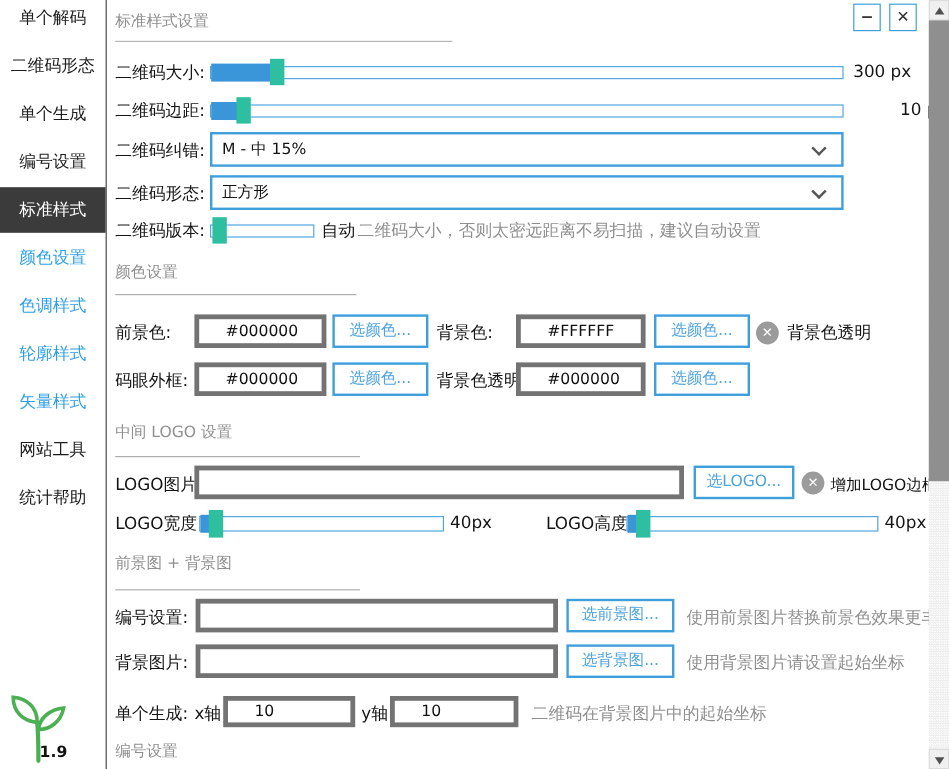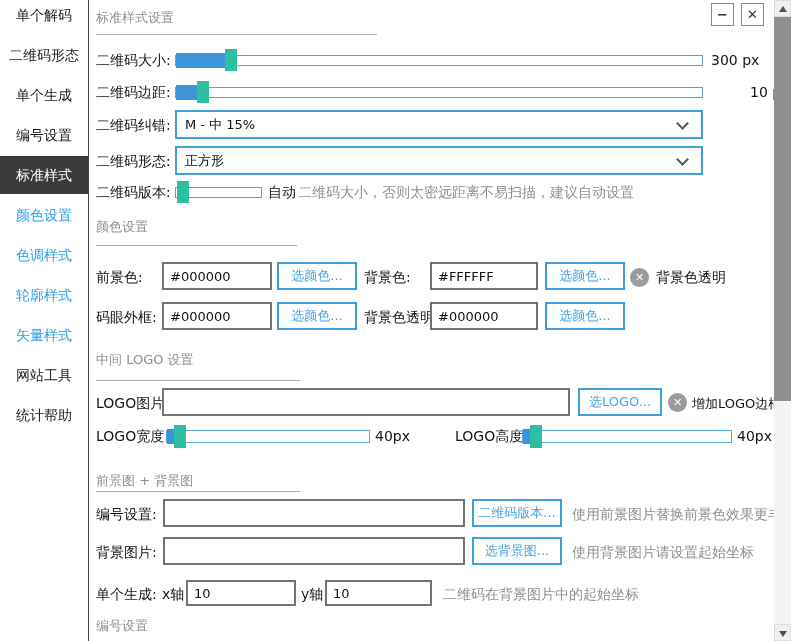--- a/index.html
+++ b/index.html
@@ -27,23 +27,23 @@
 
   
   .dropdown { position:absolute; left:175px; width:528px; height:29px; background:#fff;
               border:2px solid #3f9fdc; font-size:13px; color:#111; line-height:25px;
               padding-left:8px; cursor:pointer; }
   .chev { position:absolute; right:14px; top:7px; width:9px; height:9px;
           border-right:2px solid #555; border-bottom:2px solid #555;
           transform:rotate(45deg); }
 
   
-  .inp { position:absolute; height:28px; border:2px solid #737373; background:#fff;
+  .inp { position:absolute; height:28px; border:4px solid #737373; background:#fff;
          font-family:"DejaVu Sans","Liberation Sans",sans-serif;
-         font-size:13px; color:#111; padding-left:6px; outline:none; }
+         font-size:13px; color:#111; padding-left:22px; outline:none; }
   .btn { position:absolute; height:28px; border:2px solid #3f9fdc; background:#fff;
          color:#4da3dc; font-size:13px; text-align:center; line-height:24px;
          cursor:pointer; white-space:nowrap; }
 
   
   .xicon { position:absolute; width:19px; height:19px; border-radius:50%;
            background:#9b9b9b; cursor:pointer; }
   .xicon::before { content:"\2715"; position:absolute; left:0; top:0; width:19px; height:19px;
                    color:#fff; font-size:11px; font-weight:bold; text-align:center; line-height:19px; }
 
@@ -83,20 +83,28 @@
     <div class="side-item selected" style="top:156px">标准样式</div>
     <div class="side-item link" style="top:196px">颜色设置</div>
     <div class="side-item link" style="top:236px">色调样式</div>
     <div class="side-item link" style="top:276px">轮廓样式</div>
     <div class="side-item link" style="top:316px">矢量样式</div>
     <div class="side-item" style="top:356px">网站工具</div>
     <div class="side-item" style="top:396px">统计帮助</div>
     <div class="side-divider"></div>
   </div>
 
+  <div class="brand">
+    <svg width="56" height="62" viewBox="0 0 56 62">
+      <path d="M28 60 C28 46 28 38 27 28" stroke="#4bb052" stroke-width="3.5" fill="none" stroke-linecap="round"></path>
+      <path d="M27 28 C15 27 7 19 7 7 C19 8 27 16 27 28 Z" fill="#fff" stroke="#4bb052" stroke-width="3"></path>
+      <path d="M28 34 C38 34 47 27 49 16 C38 17 29 24 28 34 Z" fill="#fff" stroke="#4bb052" stroke-width="3"></path>
+    </svg>
+    <span class="ver">1.9</span>
+  </div>
 
   <div class="winbtn min" style="left:711px"></div>
   <div class="winbtn close" style="left:741px"></div>
 
   <div>
 
     <div class="sec-title" style="left:96px; top:9px; font-size:13px">标准样式设置</div>
     <div class="hline" style="left:96px; top:34px; width:281px; background:#b5b5b5"></div>
 
     <div class="lbl" style="left:96px; top:52px">二维码大小:</div>
@@ -164,26 +172,26 @@
     <div class="fill" style="left:167px; top:429px; width:9px; height:15px"></div>
     <div class="handle" style="left:174px; top:425px; height:23px"></div>
     <div class="lbl" style="left:375px; top:428px">40px</div>
 
     <div class="lbl" style="left:455px; top:428px">LOGO高度:</div>
     <div class="track" style="left:522px; top:430px; width:210px; height:13px"></div>
     <div class="fill" style="left:523px; top:429px; width:9px; height:15px"></div>
     <div class="handle" style="left:530px; top:425px; height:23px"></div>
     <div class="lbl" style="left:737px; top:428px">40px</div>
 
-    <div class="sec-title" style="left:96px; top:472px">前景图 + 背景图</div>
+    <div class="sec-title" style="left:96px; top:460px">前景图 + 背景图</div>
     <div class="hline" style="left:96px; top:491px; width:204px"></div>
 
     <div class="lbl" style="left:96px; top:506px">编号设置:</div>
     <input class="inp" style="left: 163px; top: 499px; width: 302px;" value="">
-    <div class="btn" style="left:472px; top:499px; width:90px">二维码版本...</div>
+    <div class="btn" style="left:472px; top:499px; width:90px">选前景图...</div>
     <div class="lbl gray" style="left:572px; top:506px">使用前景图片替换前景色效果更丰富</div>
 
     <div class="lbl" style="left:96px; top:544px">背景图片:</div>
     <input class="inp" style="left: 163px; top: 537px; width: 302px;" value="">
     <div class="btn" style="left:472px; top:537px; width:90px">选背景图...</div>
     <div class="lbl gray" style="left:572px; top:544px">使用背景图片请设置起始坐标</div>
 
     <div class="lbl" style="left:96px; top:586px">单个生成:</div>
     <div class="lbl" style="left:162px; top:586px">x轴</div>
     <input class="inp" style="left: 186px; top: 580px; width: 110px; height: 26px;" value="10">

